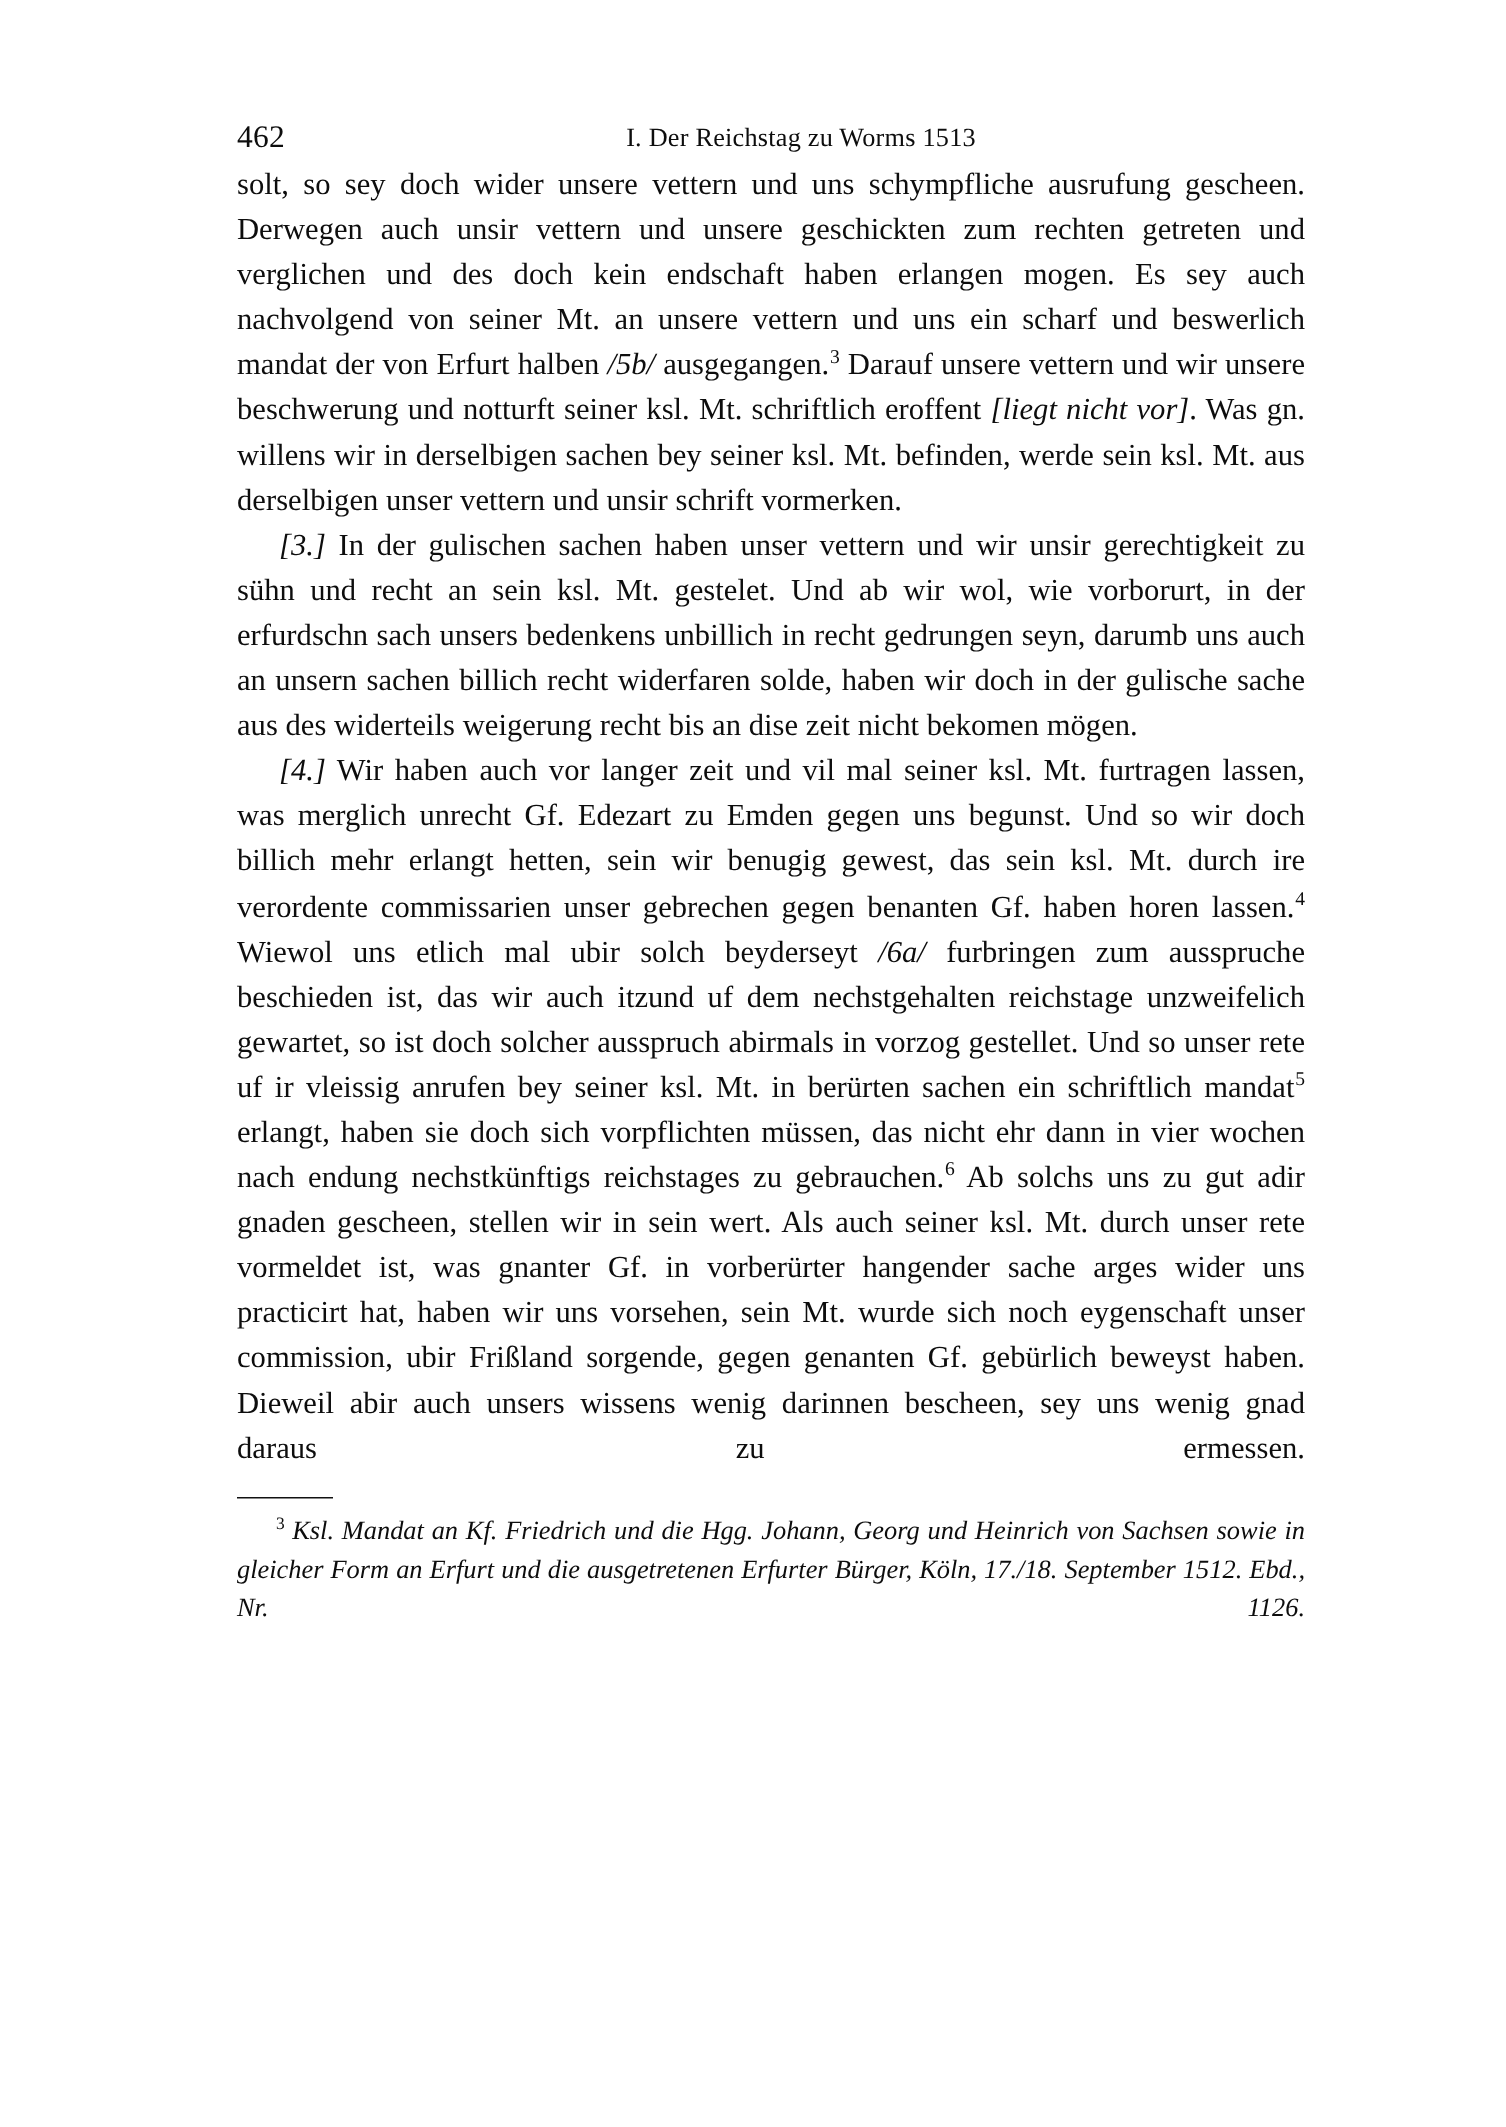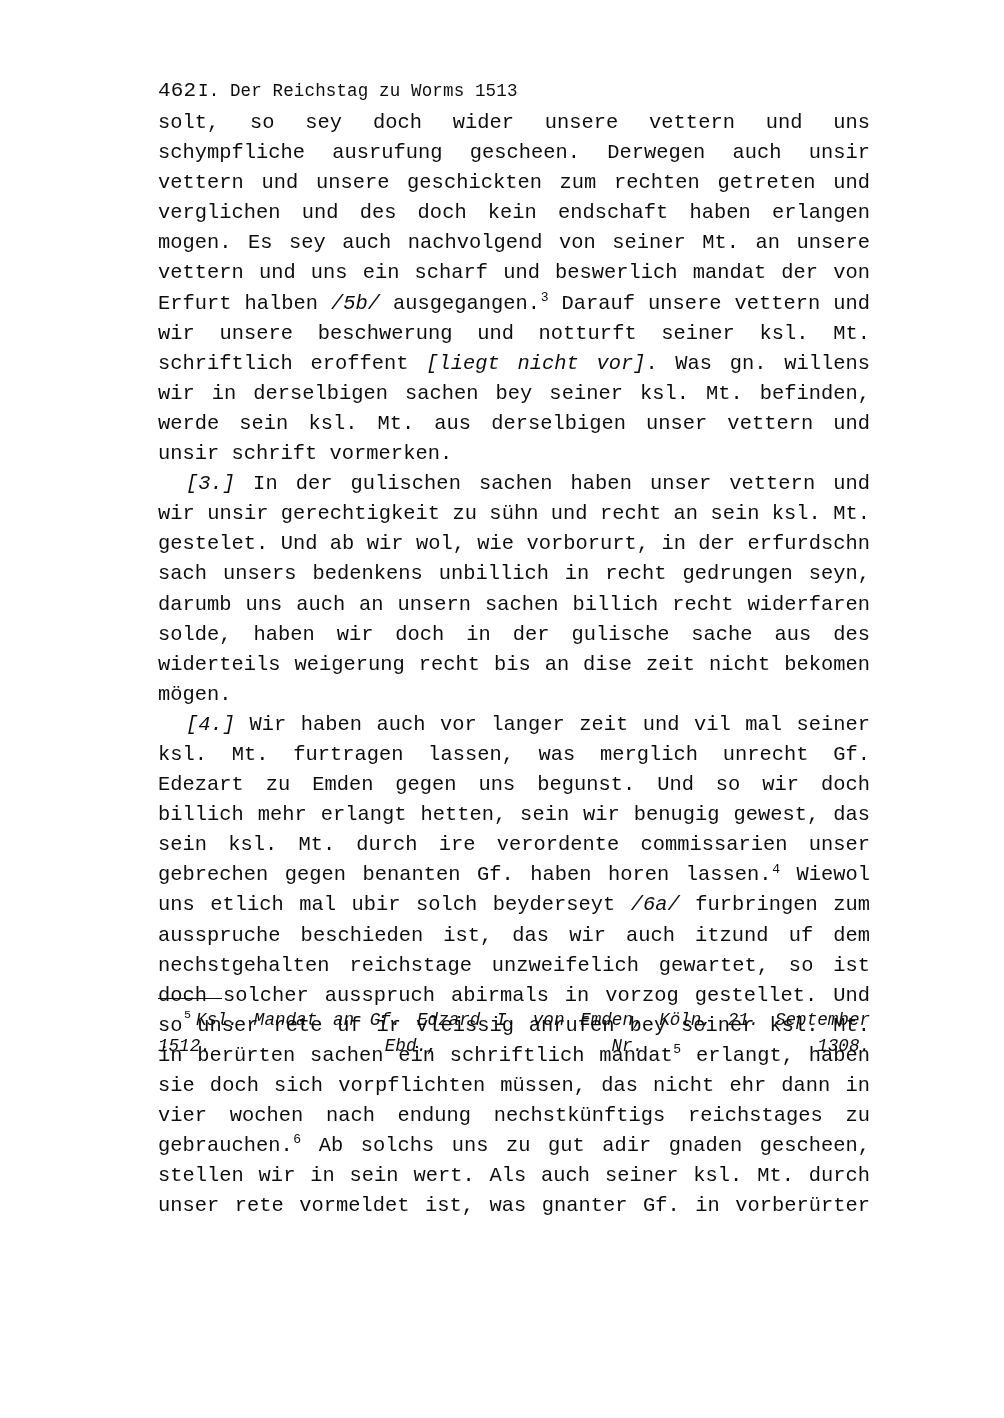--- a/index.html
+++ b/index.html
@@ -13,21 +13,20 @@
     color: #0d0d0d;
   }
   .page {
     position: relative;
     width: 1004px;
     height: 1222px;
     margin: 0 auto;
     background: #ffffff;
     overflow: hidden;
     box-sizing: border-box;
-    font-family: Liberation Mono, monospace;
   }
   .content {
     position: absolute;
     left: 158px;
     top: 0;
     width: 712px;
   }
 
   
   .running-head {
@@ -42,21 +41,21 @@
     left: 0;
     top: 0;
     font-size: 21px;
     letter-spacing: 0.2px;
   }
   .running-title {
     position: absolute;
     left: 0;
     right: 0;
     top: 0;
-    text-align: left;
+    text-align: center;
     font-size: 17.5px;
     letter-spacing: 0.15px;
     padding-left: 40px;
   }
 
   
   .body-text {
     font-size: 20.4px;
     line-height: 30.1px;
     text-align: justify;
@@ -140,17 +139,17 @@
         <p><span>solt, so sey doch wider unsere vettern und uns schympfliche ausrufung gescheen. Derwegen auch unsir vettern und unsere geschickten zum rechten getreten und verglichen und des doch kein endschaft haben erlangen mogen. Es sey auch nachvolgend von seiner Mt. an unsere vettern und uns ein scharf und beswerlich mandat der von Erfurt halben </span><span class="ital">/5b/</span><span> ausgegangen.</span><sup class="fnref">3</sup><span> Darauf unsere vettern und wir unsere beschwerung und notturft seiner ksl. Mt. schriftlich eroffent </span><span class="ital">[liegt nicht vor]</span><span>. Was gn. willens wir in derselbigen sachen bey seiner ksl. Mt. befinden, werde sein ksl. Mt. aus derselbigen unser vettern und unsir schrift vormerken.</span></p>
         <p class="indent"><span class="ital">[3.]</span><span> In der gulischen sachen haben unser vettern und wir unsir gerechtigkeit zu sühn und recht an sein ksl. Mt. gestelet. Und ab wir wol, wie vorborurt, in der erfurdschn sach unsers bedenkens unbillich in recht gedrungen seyn, darumb uns auch an unsern sachen billich recht widerfaren solde, haben wir doch in der gulische sache aus des widerteils weigerung recht bis an dise zeit nicht bekomen mögen.</span></p>
         <p class="indent"><span class="ital">[4.]</span><span> Wir haben auch vor langer zeit und vil mal seiner ksl. Mt. furtragen lassen, was merglich unrecht Gf. Edezart zu Emden gegen uns begunst. Und so wir doch billich mehr erlangt hetten, sein wir benugig gewest, das sein ksl. Mt. durch ire verordente commissarien unser gebrechen gegen benanten Gf. haben horen lassen.</span><sup class="fnref">4</sup><span> Wiewol uns etlich mal ubir solch beyderseyt </span><span class="ital">/6a/</span><span> furbringen zum ausspruche beschieden ist, das wir auch itzund uf dem nechstgehalten reichstage unzweifelich gewartet, so ist doch solcher ausspruch abirmals in vorzog gestellet. Und so unser rete uf ir vleissig anrufen bey seiner ksl. Mt. in berürten sachen ein schriftlich mandat</span><sup class="fnref">5</sup><span> erlangt, haben sie doch sich vorpflichten müssen, das nicht ehr dann in vier wochen nach endung nechstkünftigs reichstages zu gebrauchen.</span><sup class="fnref">6</sup><span> Ab solchs uns zu gut adir gnaden gescheen, stellen wir in sein wert. Als auch seiner ksl. Mt. durch unser rete vormeldet ist, was gnanter Gf. in vorberürter hangender sache arges wider uns practicirt hat, haben wir uns vorsehen, sein Mt. wurde sich noch eygenschaft unser commission, ubir Frißland sorgende, gegen genanten Gf. gebürlich beweyst haben. Dieweil abir auch unsers wissens wenig darinnen bescheen, sey uns wenig gnad daraus zu ermessen.</span></p>
       </div>
 
   </div>
 
   <div class="fn-area">
     <div class="fn-rule"></div>
     <div class="fn">
-        <p><sup class="fnnum">5</sup><span class="fn-body">Ksl. Mandat an Gf. Edzard I. von Emden, Köln, 21. September 1512. Ebd., Nr. 1308.</span></p>
+        <p><sup class="fnnum">3</sup><span class="fn-body">Ksl. Mandat an Kf. Friedrich und die Hgg. Johann, Georg und Heinrich von Sachsen sowie in gleicher Form an Erfurt und die ausgetretenen Erfurter Bürger, Köln, 17./18. September 1512. Ebd., Nr. 1126.</span></p>
       </div>
   </div>
 
 </div>
 
 </body></html>

